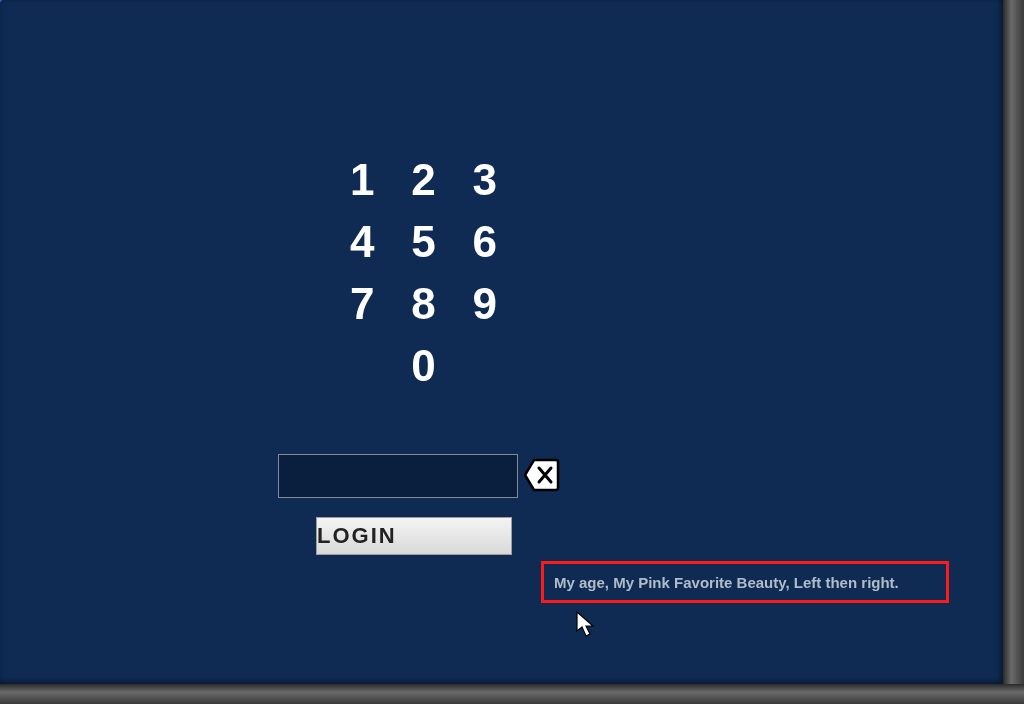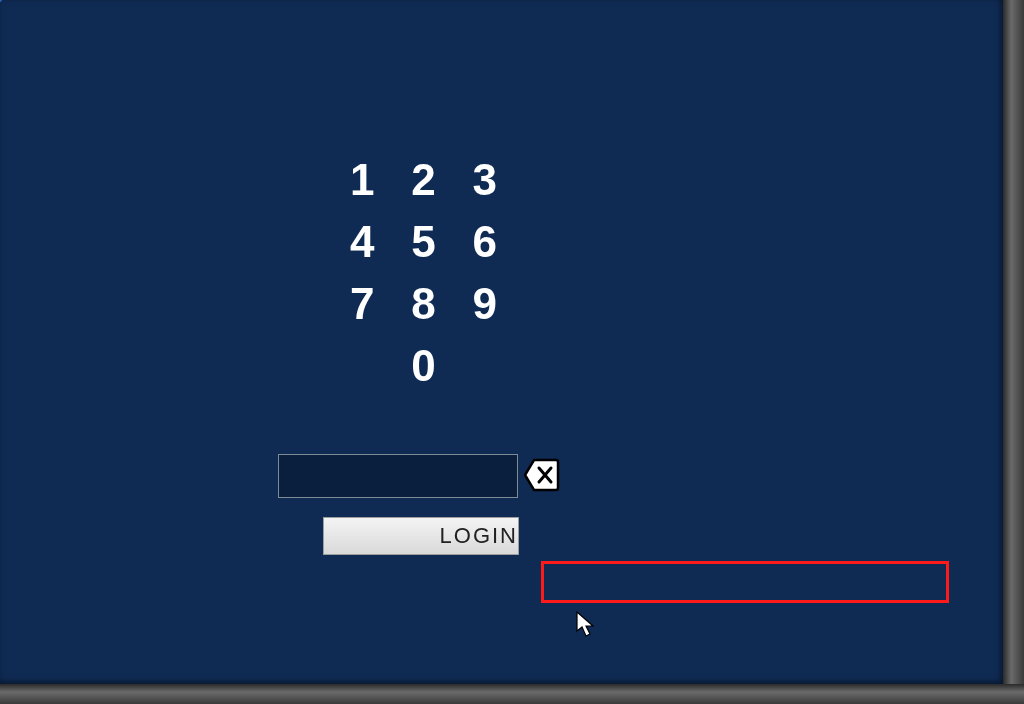--- a/index.html
+++ b/index.html
@@ -29,23 +29,23 @@
   .pass-box{
     position:absolute;left:0;top:0;width:238px;height:42px;
     background:#0a1f3e;border:1px solid #7f8a97;
   }
   .back-btn{
     position:absolute;left:246px;top:4px;width:36px;height:34px;cursor:pointer;
   }
   .back-btn svg{display:block;}
 
   .login-btn{
-    position:absolute;left:323px;top:517px;width:194px;height:36px;
+    position:absolute;left:316px;top:517px;width:194px;height:36px;
     background:linear-gradient(#f4f4f4,#d9d9d9);border:1px solid #9e9e9e;
-    color:#222;font-weight:400;font-size:22px;letter-spacing:2px;text-align:right;line-height:36px;
+    color:#222;font-weight:700;font-size:22px;letter-spacing:2px;text-align:left;line-height:36px;
     cursor:pointer;user-select:none;
   }
 
   .forgot{
     position:absolute;left:328px;top:574px;color:#94a6bb;font-size:16px;font-weight:700;letter-spacing:1px;cursor:pointer;user-select:none;
   }
 
   .hint-box{
     position:absolute;left:541px;top:561px;width:408px;height:42px;
     border:3px solid #ff1a1a;box-sizing:border-box;
@@ -89,20 +89,21 @@
         <path d="M10 2 H32 Q34 2 34 4 V30 Q34 32 32 32 H10 L1 17 Z" fill="#fff" stroke="#000" stroke-width="2.5"></path>
         <path d="M15 10 L27 24 M27 10 L15 24" stroke="#000" stroke-width="3" stroke-linecap="round" fill="none"></path>
       </svg>
     </div>
   </div>
 
   <div class="login-btn">LOGIN</div>
 
 
   <div class="hint-box"></div>
+  <div class="hint-text">My age, My Pink Favorite Beauty, Left then right.</div>
 
   <div class="cursor">
     <svg width="20" height="28" viewBox="0 0 20 28">
       <path d="M1 1 L1 20 L6 16 L10 25 L14 23 L10 15 L17 15 Z" fill="#fff" stroke="#000" stroke-width="1.2"></path>
     </svg>
   </div>
 </div>
 
 <div class="frame-right"></div>
 <div class="frame-bottom"></div>

